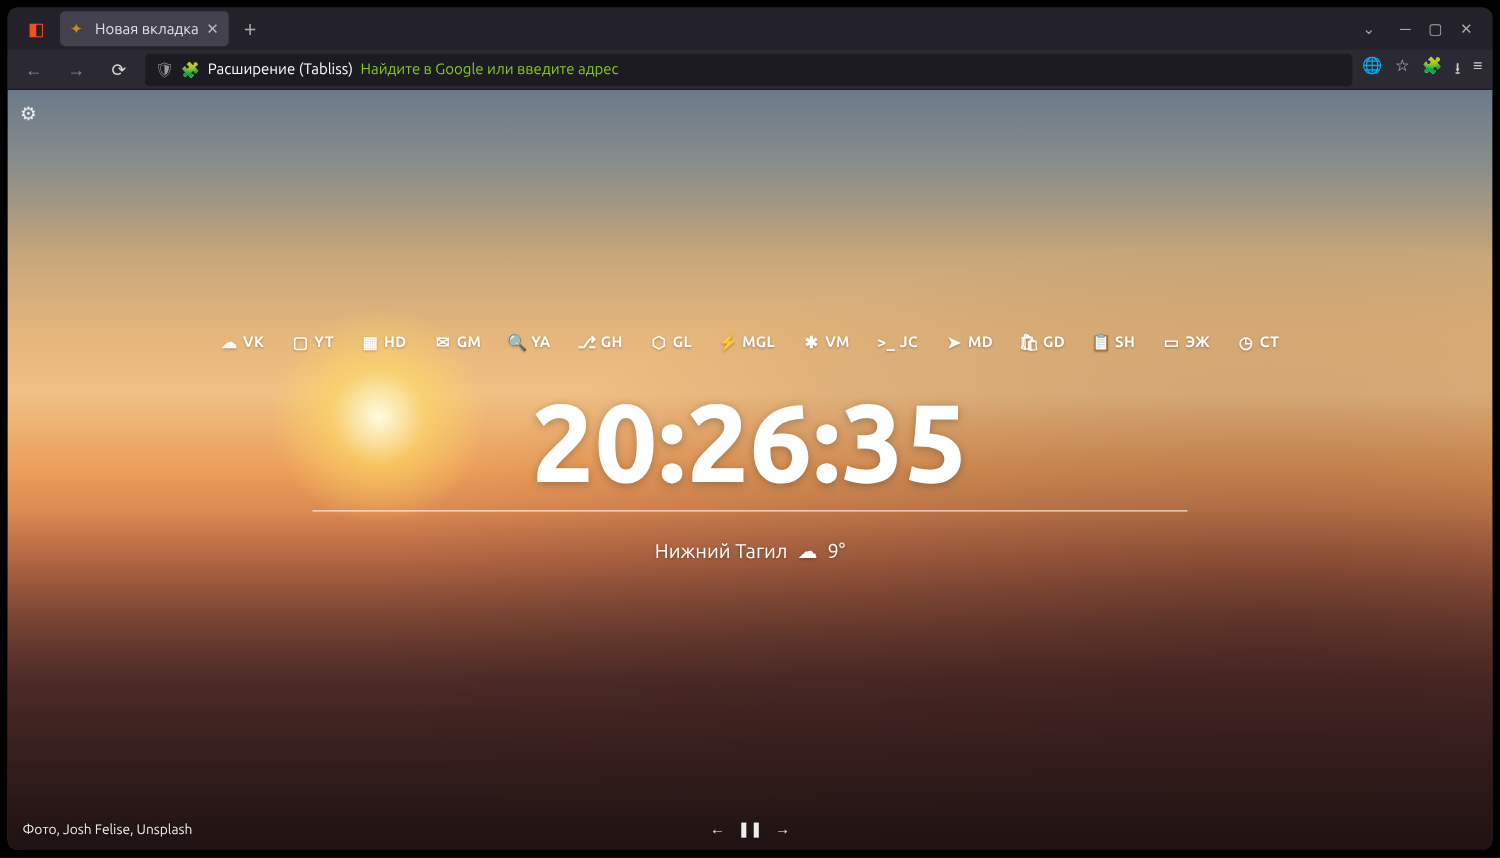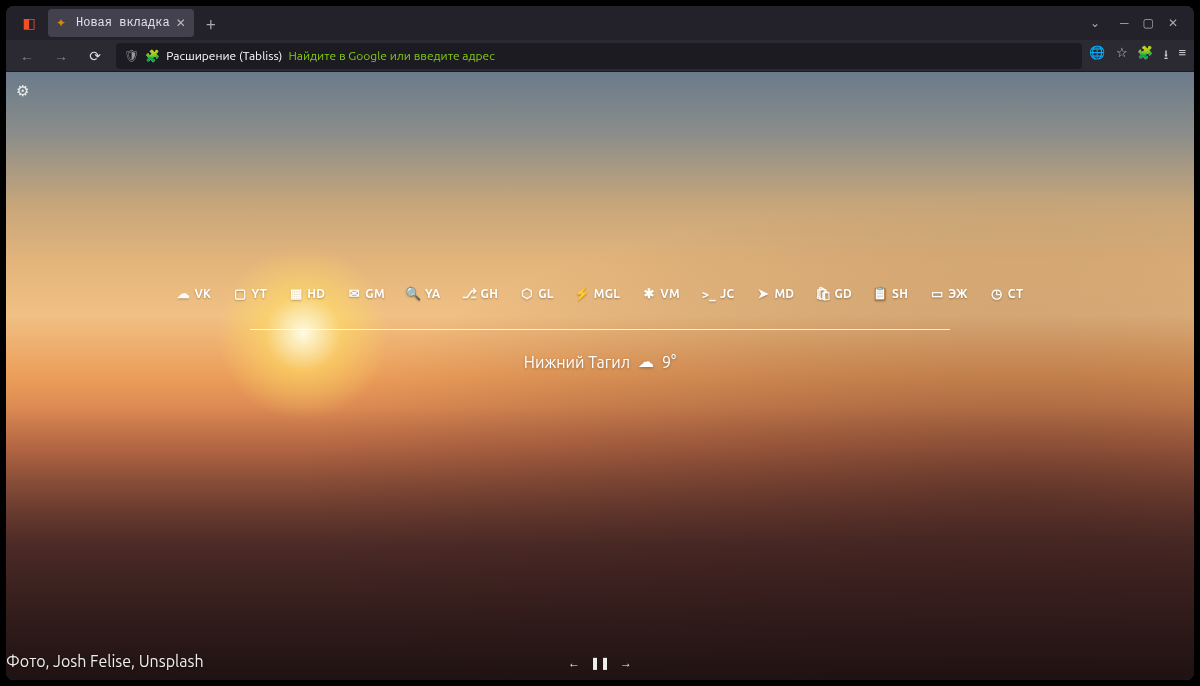--- a/index.html
+++ b/index.html
@@ -31,21 +31,21 @@
   background: #42414d;
   border-radius: 4px;
   display: flex; align-items: center;
   padding: 0 8px;
   margin: 0 2px;
   color: #e0e0ea;
   font-size: 12px;
   gap: 6px;
 }
 .tab .favicon { width:14px;height:14px;color:#ff9800;opacity:.8;}
-.tab .tab-title { flex:1; white-space:nowrap; overflow:hidden;font-family:Liberation Mono, monospace;}
+.tab .tab-title { flex:1; white-space:nowrap; overflow:hidden;}
 .tab .tab-close { color:#bbb; cursor:pointer;}
 .newtab-btn { color:#aaa; font-size:18px; padding:0 10px; cursor:pointer;}
 .tab-spacer { flex:1; }
 .window-controls { display:flex; gap:14px; color:#aaa; padding:0 10px; font-size:12px;}
 .window-controls span{cursor:pointer;}
 
 .toolbar {
   height: 32px;
   background: #2b2a33;
   display:flex; align-items:center;
@@ -130,22 +130,22 @@
   text-shadow:0 2px 6px rgba(0,0,0,0.25);
 }
 .weather{
   margin-top:8px;
   font-size:16px;
   display:flex;align-items:center;gap:8px;
   text-shadow:0 1px 3px rgba(0,0,0,0.3);
   text-align:center;
 }
 .photo-credit{
-  position:absolute;left:0;bottom:10px;
-  font-size:16px;color:#eee;
+  position:absolute;left:12px;bottom:10px;
+  font-size:11px;color:#eee;
   text-shadow:0 1px 2px rgba(0,0,0,0.5);
   z-index:4;
 }
 .bottom-controls{
   position:absolute;left:50%;bottom:10px;transform:translateX(-50%);
   display:flex;gap:10px;color:#eee;font-size:12px;
   z-index:4;
 }
 .bottom-controls span{cursor:pointer;}
 </style>
@@ -252,20 +252,21 @@
           <div class="ql">
             <span class="ic">▭</span>
             <span>ЭЖ</span>
           </div>
           <div class="ql">
             <span class="ic">◷</span>
             <span>CT</span>
           </div>
         </div>
 
+      <div class="clock">20:26:35</div>
       <div class="divider"></div>
       <div class="weather">
         <span>Нижний Тагил</span>
         <span>☁</span>
         <span>9°</span>
       </div>
     </div>
 
     <div class="photo-credit">Фото, Josh Felise, Unsplash</div>
 

